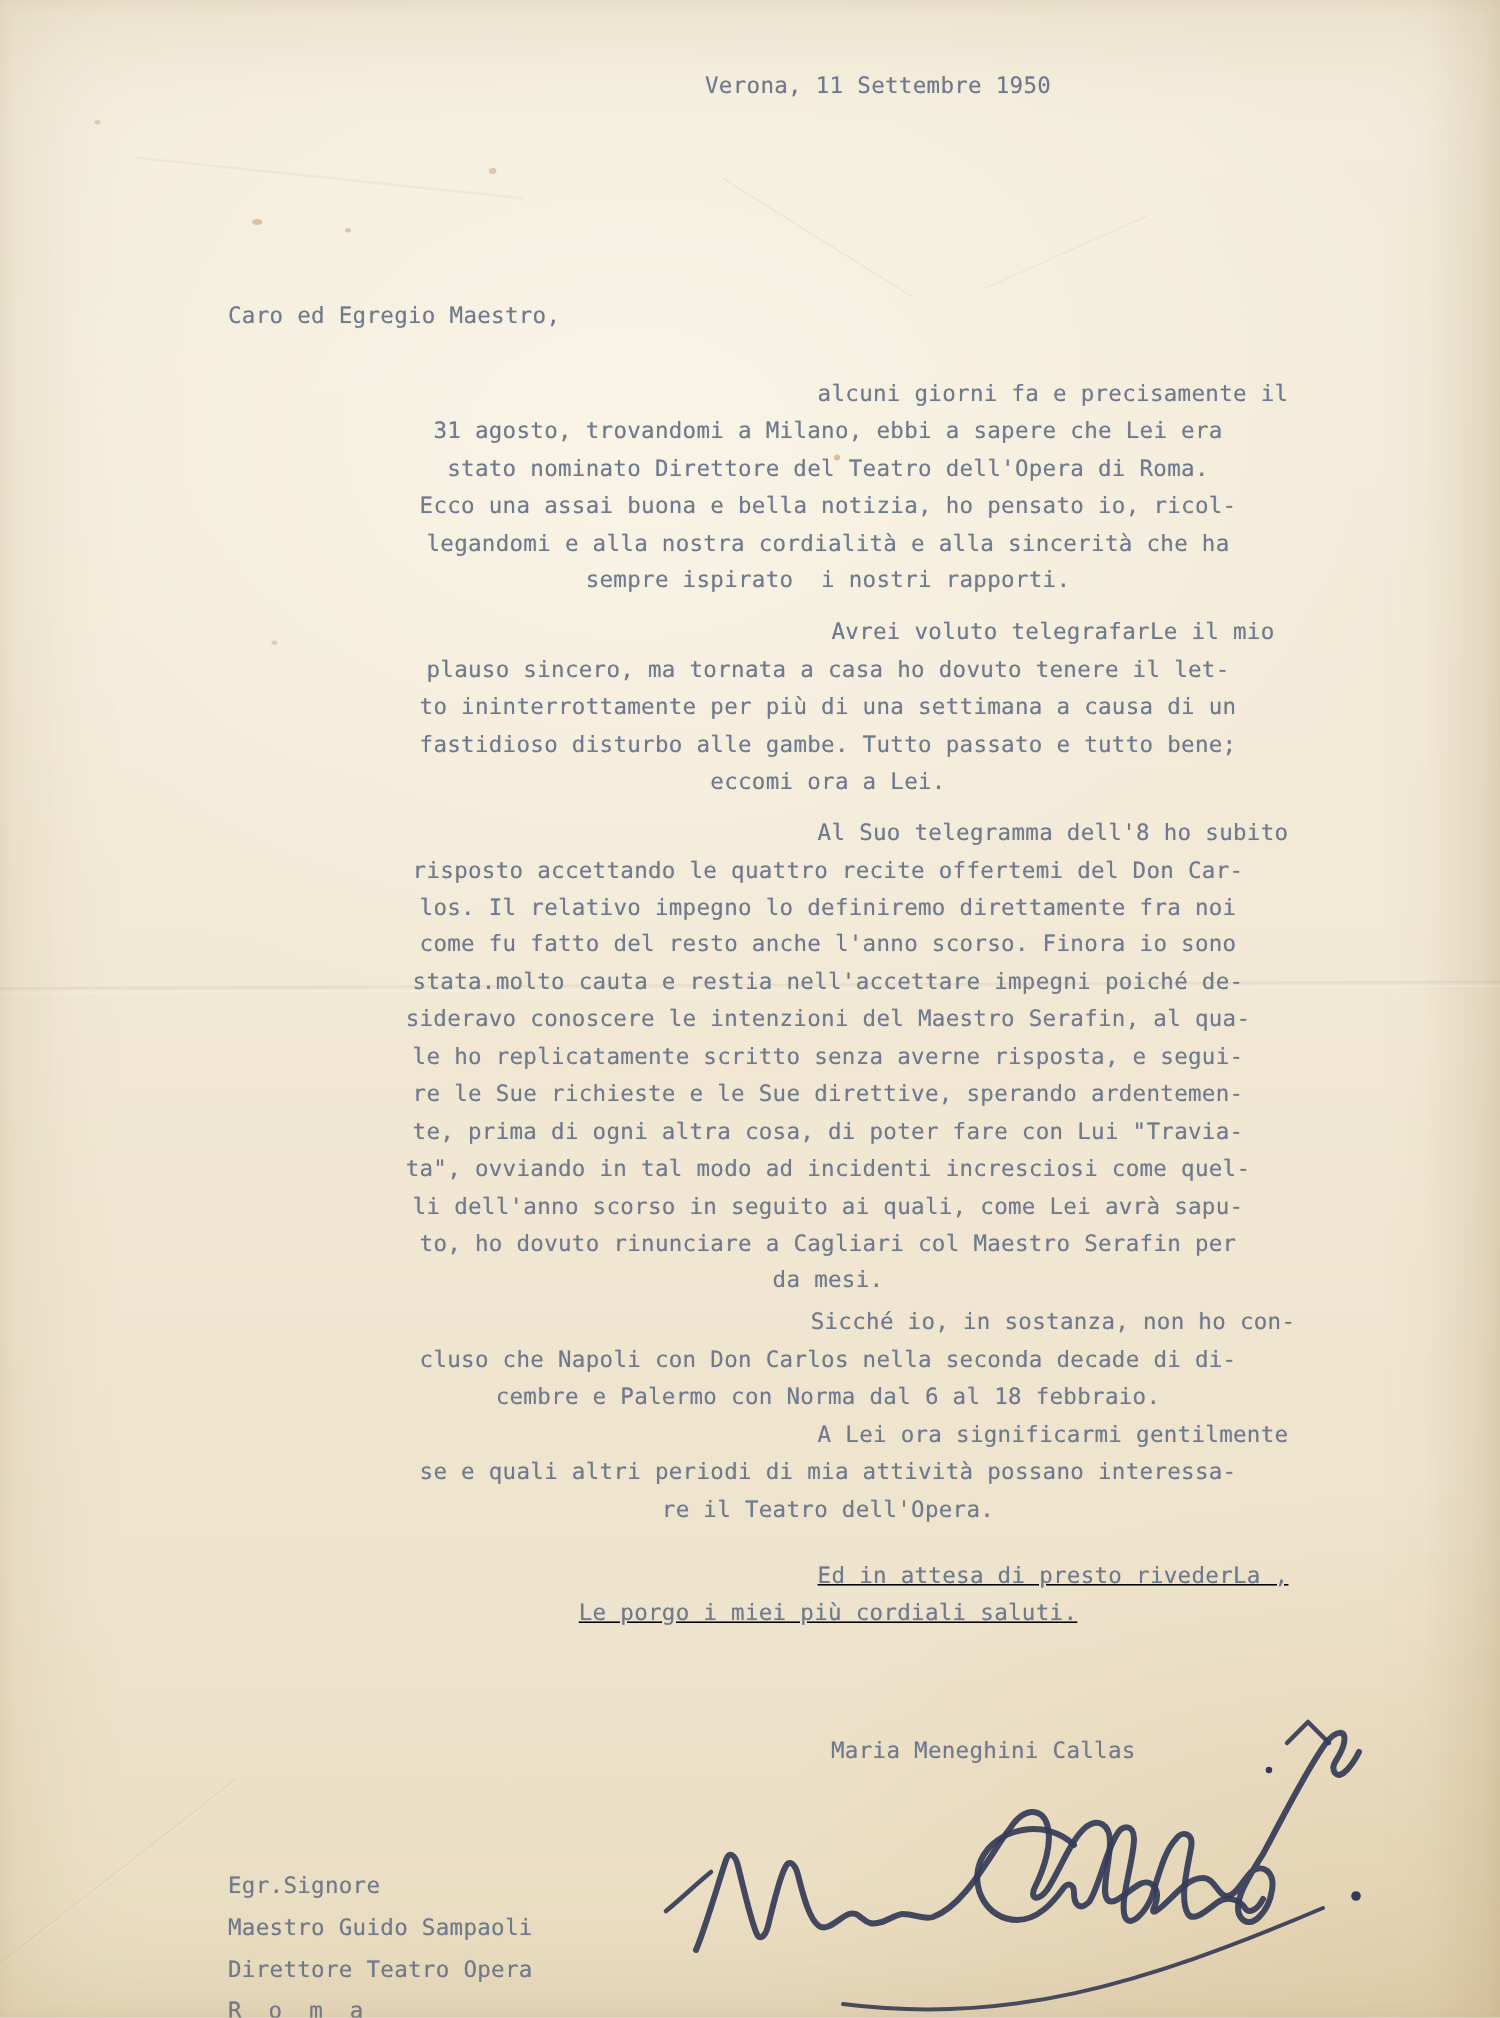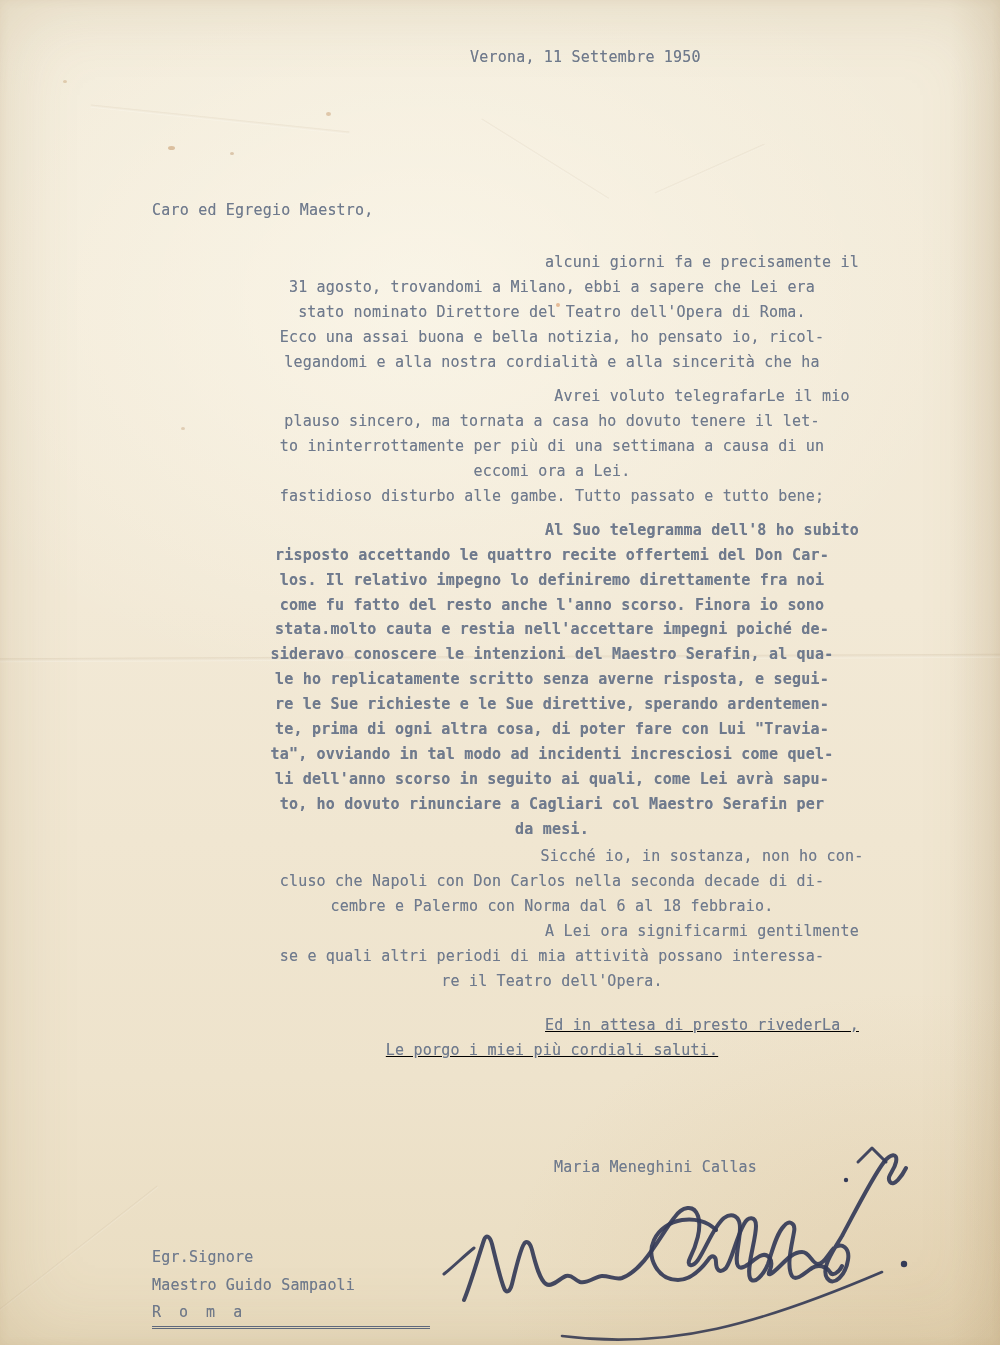--- a/index.html
+++ b/index.html
@@ -40,21 +40,21 @@
 
   .typed { color: #6f7a8d; font-size: 15px; letter-spacing: 0.2px; white-space: pre;
     text-shadow: 0 0 0.5px rgba(111,122,141,0.55); }
   .dateline { position: absolute; left: 470px; top: 48px; }
   .salutation { position: absolute; left: 152px; top: 201px; }
   .body { position: absolute; left: 152px; top: 250px; width: 800px; }
   .body .line { line-height: 24.9px; height: 24.9px; }
   .body .indent { padding-left: 300px; }
   .para { margin: 0; text-align: center; }
   .para.p2 { margin-top: 10px; }
-  .para.p3 { margin-top: 9px; font-weight: bold; }
+  .para.p3 { margin-top: 9px; }
   .para.p4 { margin-top: 3px; }
   .para.p5 { }
   .para.p6 { margin-top: 19px; text-decoration: underline; }
 
   .typed-name { position: absolute; left: 554px; top: 1158px; }
 
   .signature-svg { position: absolute; left: 420px; top: 1118px; width: 560px; height: 230px;
     overflow: visible; z-index: 5; }
   .signature-svg path { fill: none; stroke: #343b58; stroke-linecap: round; stroke-linejoin: round; opacity: 0.92; }
 
@@ -84,27 +84,28 @@
   <div class="typed dateline">Verona, 11 Settembre 1950</div>
   <div class="typed salutation">Caro ed Egregio Maestro,</div>
 
   <div class="body">
     <div class="para p1">
       <div class="typed line indent">alcuni giorni fa e precisamente il</div>
       <div class="typed line">31 agosto, trovandomi a Milano, ebbi a sapere che Lei era</div>
       <div class="typed line">stato nominato Direttore del Teatro dell'Opera di Roma.</div>
       <div class="typed line">Ecco una assai buona e bella notizia, ho pensato io, ricol-</div>
       <div class="typed line">legandomi e alla nostra cordialità e alla sincerità che ha</div>
+      <div class="typed line">sempre ispirato  i nostri rapporti.</div>
     </div>
     <div class="para p2">
       <div class="typed line indent">Avrei voluto telegrafarLe il mio</div>
       <div class="typed line">plauso sincero, ma tornata a casa ho dovuto tenere il let-</div>
       <div class="typed line">to ininterrottamente per più di una settimana a causa di un</div>
+      <div class="typed line">fastidioso disturbo alle gambe. Tutto passato e tutto bene;</div>
       <div class="typed line">eccomi ora a Lei.</div>
-      <div class="typed line">fastidioso disturbo alle gambe. Tutto passato e tutto bene;</div>
     </div>
     <div class="para p3">
       <div class="typed line indent">Al Suo telegramma dell'8 ho subito</div>
       <div class="typed line">risposto accettando le quattro recite offertemi del Don Car-</div>
       <div class="typed line">los. Il relativo impegno lo definiremo direttamente fra noi</div>
       <div class="typed line">come fu fatto del resto anche l'anno scorso. Finora io sono</div>
       <div class="typed line">stata.molto cauta e restia nell'accettare impegni poiché de-</div>
       <div class="typed line">sideravo conoscere le intenzioni del Maestro Serafin, al qua-</div>
       <div class="typed line">le ho replicatamente scritto senza averne risposta, e segui-</div>
       <div class="typed line">re le Sue richieste e le Sue direttive, sperando ardentemen-</div>
@@ -148,17 +149,18 @@
          C336,122 326,150 330,160 C334,168 344,156 348,146 C352,134 356,116 364,108 C368,102 376,104 374,114
          C372,126 366,148 372,158 C376,164 386,154 392,150 C398,146 406,148 410,154 C412,158 418,156 422,148"></path>
     <path stroke-width="2.6" d="M142,218 C250,232 340,206 462,154"></path>
     <circle cx="426" cy="62" r="2.2" fill="#343b58" stroke="none"></circle>
     <circle cx="484" cy="146" r="3.2" fill="#343b58" stroke="none"></circle>
   </svg>
 
   <div class="recipient">
     <div class="typed line">Egr.Signore</div>
     <div class="typed line">Maestro Guido Sampaoli</div>
+    <div class="typed line">Direttore Teatro Opera</div>
     <div class="typed city">R o m a</div>
   </div>
 
   <div class="vignette"></div>
 </div>
 
 </body></html>

